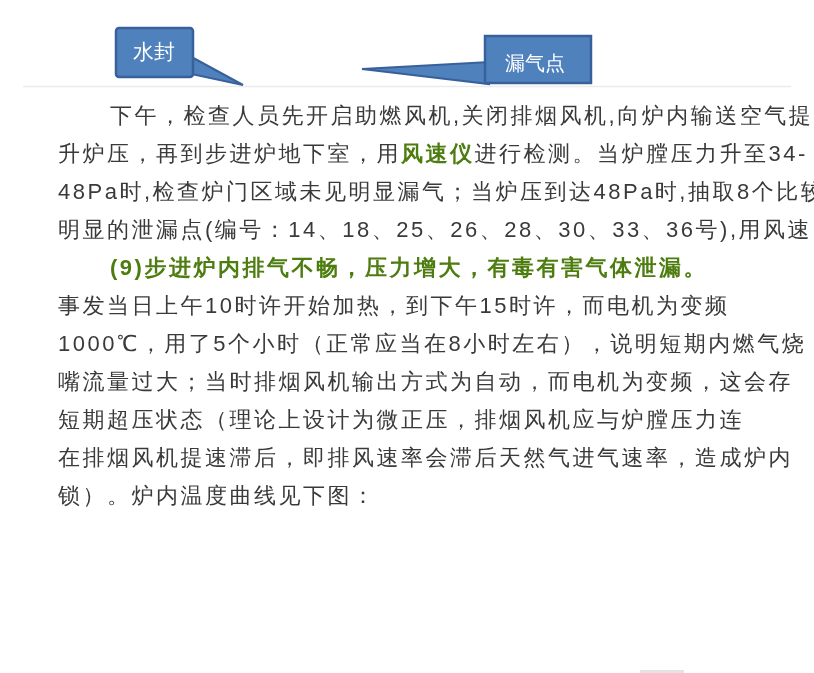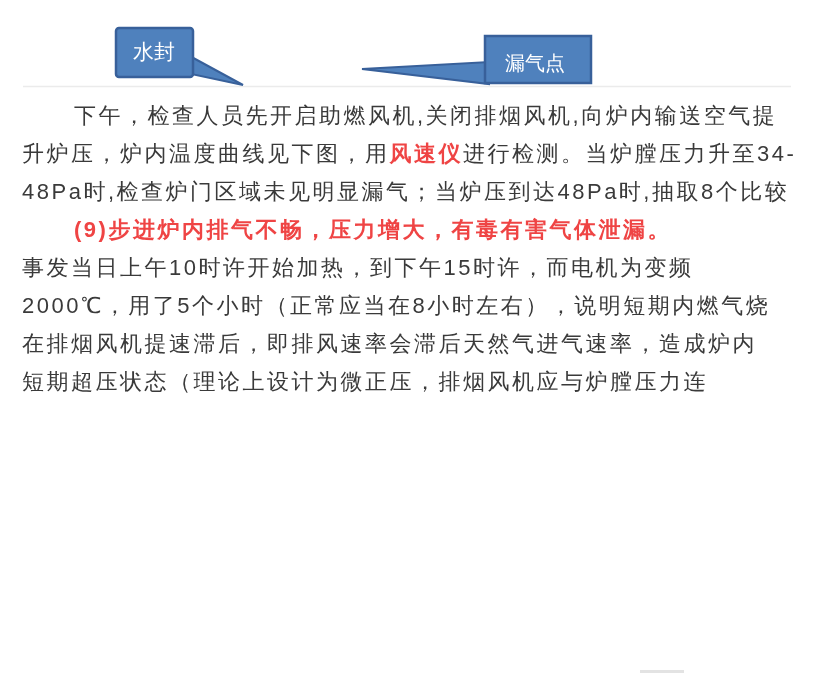--- a/index.html
+++ b/index.html
@@ -18,23 +18,24 @@
     position: absolute; left: 22px; top: 97px;
     width: 772px;
   }
   .line {
     height: 38px;
     line-height: 38px;
     font-size: 22px;
     letter-spacing: 2.5px;
     color: #3a3a3a;
     white-space: nowrap;
+    margin-left: 36px;
   }
   .line.indent { padding-left: 52px; }
-  .line .bold { font-weight: 700; color: #ef4444; }
+  .line .bold { font-weight: 700; color: #4d7c0f; }
   .next-figure-edge {
     position: absolute; left: 640px; top: 670px;
     width: 44px; height: 3px;
     background: #e3e3e3;
   }
   .callout-label {
     fill: #ffffff;
     font-family: "Liberation Sans", sans-serif;
     font-weight: 500;
   }
@@ -56,22 +57,25 @@
     <g>
       <polygon points="362,69 489,62 489,84" fill="#4f81bd" stroke="#38609a" stroke-width="2"></polygon>
       <rect x="485" y="36" width="106" height="47" fill="#4f81bd" stroke="#38609a" stroke-width="2.5"></rect>
       <text x="505" y="70" font-size="20" class="callout-label">漏气点</text>
     </g>
   </svg>
 </div>
 
 <div class="doc-body">
     <div class="line indent"><span>下午，检查人员先开启助燃风机,关闭排烟风机,向炉内输送空气提</span></div>
-    <div class="line"><span>升炉压，炉内温度曲线见下图，用</span><span class="bold">风速仪</span><span>进行检测。当炉膛压力升至34-</span></div>
+    <div class="line"><span>升炉压，再到步进炉地下室，用</span><span class="bold">风速仪</span><span>进行检测。当炉膛压力升至34-</span></div>
     <div class="line"><span>48Pa时,检查炉门区域未见明显漏气；当炉压到达48Pa时,抽取8个比较</span></div>
+    <div class="line"><span>明显的泄漏点(编号：14、18、25、26、28、30、33、36号),用风速</span></div>
     <div class="line indent"><span class="bold">(9)步进炉内排气不畅，压力增大，有毒有害气体泄漏。</span></div>
     <div class="line"><span>事发当日上午10时许开始加热，到下午15时许，而电机为变频</span></div>
-    <div class="line"><span>2000℃，用了5个小时（正常应当在8小时左右），说明短期内燃气烧</span></div>
+    <div class="line"><span>1000℃，用了5个小时（正常应当在8小时左右），说明短期内燃气烧</span></div>
+    <div class="line"><span>嘴流量过大；当时排烟风机输出方式为自动，而电机为变频，这会存</span></div>
+    <div class="line"><span>短期超压状态（理论上设计为微正压，排烟风机应与炉膛压力连</span></div>
     <div class="line"><span>在排烟风机提速滞后，即排风速率会滞后天然气进气速率，造成炉内</span></div>
-    <div class="line"><span>短期超压状态（理论上设计为微正压，排烟风机应与炉膛压力连</span></div>
+    <div class="line"><span>锁）。炉内温度曲线见下图：</span></div>
   </div>
 
 <div class="next-figure-edge"></div>
 
 </body></html>

